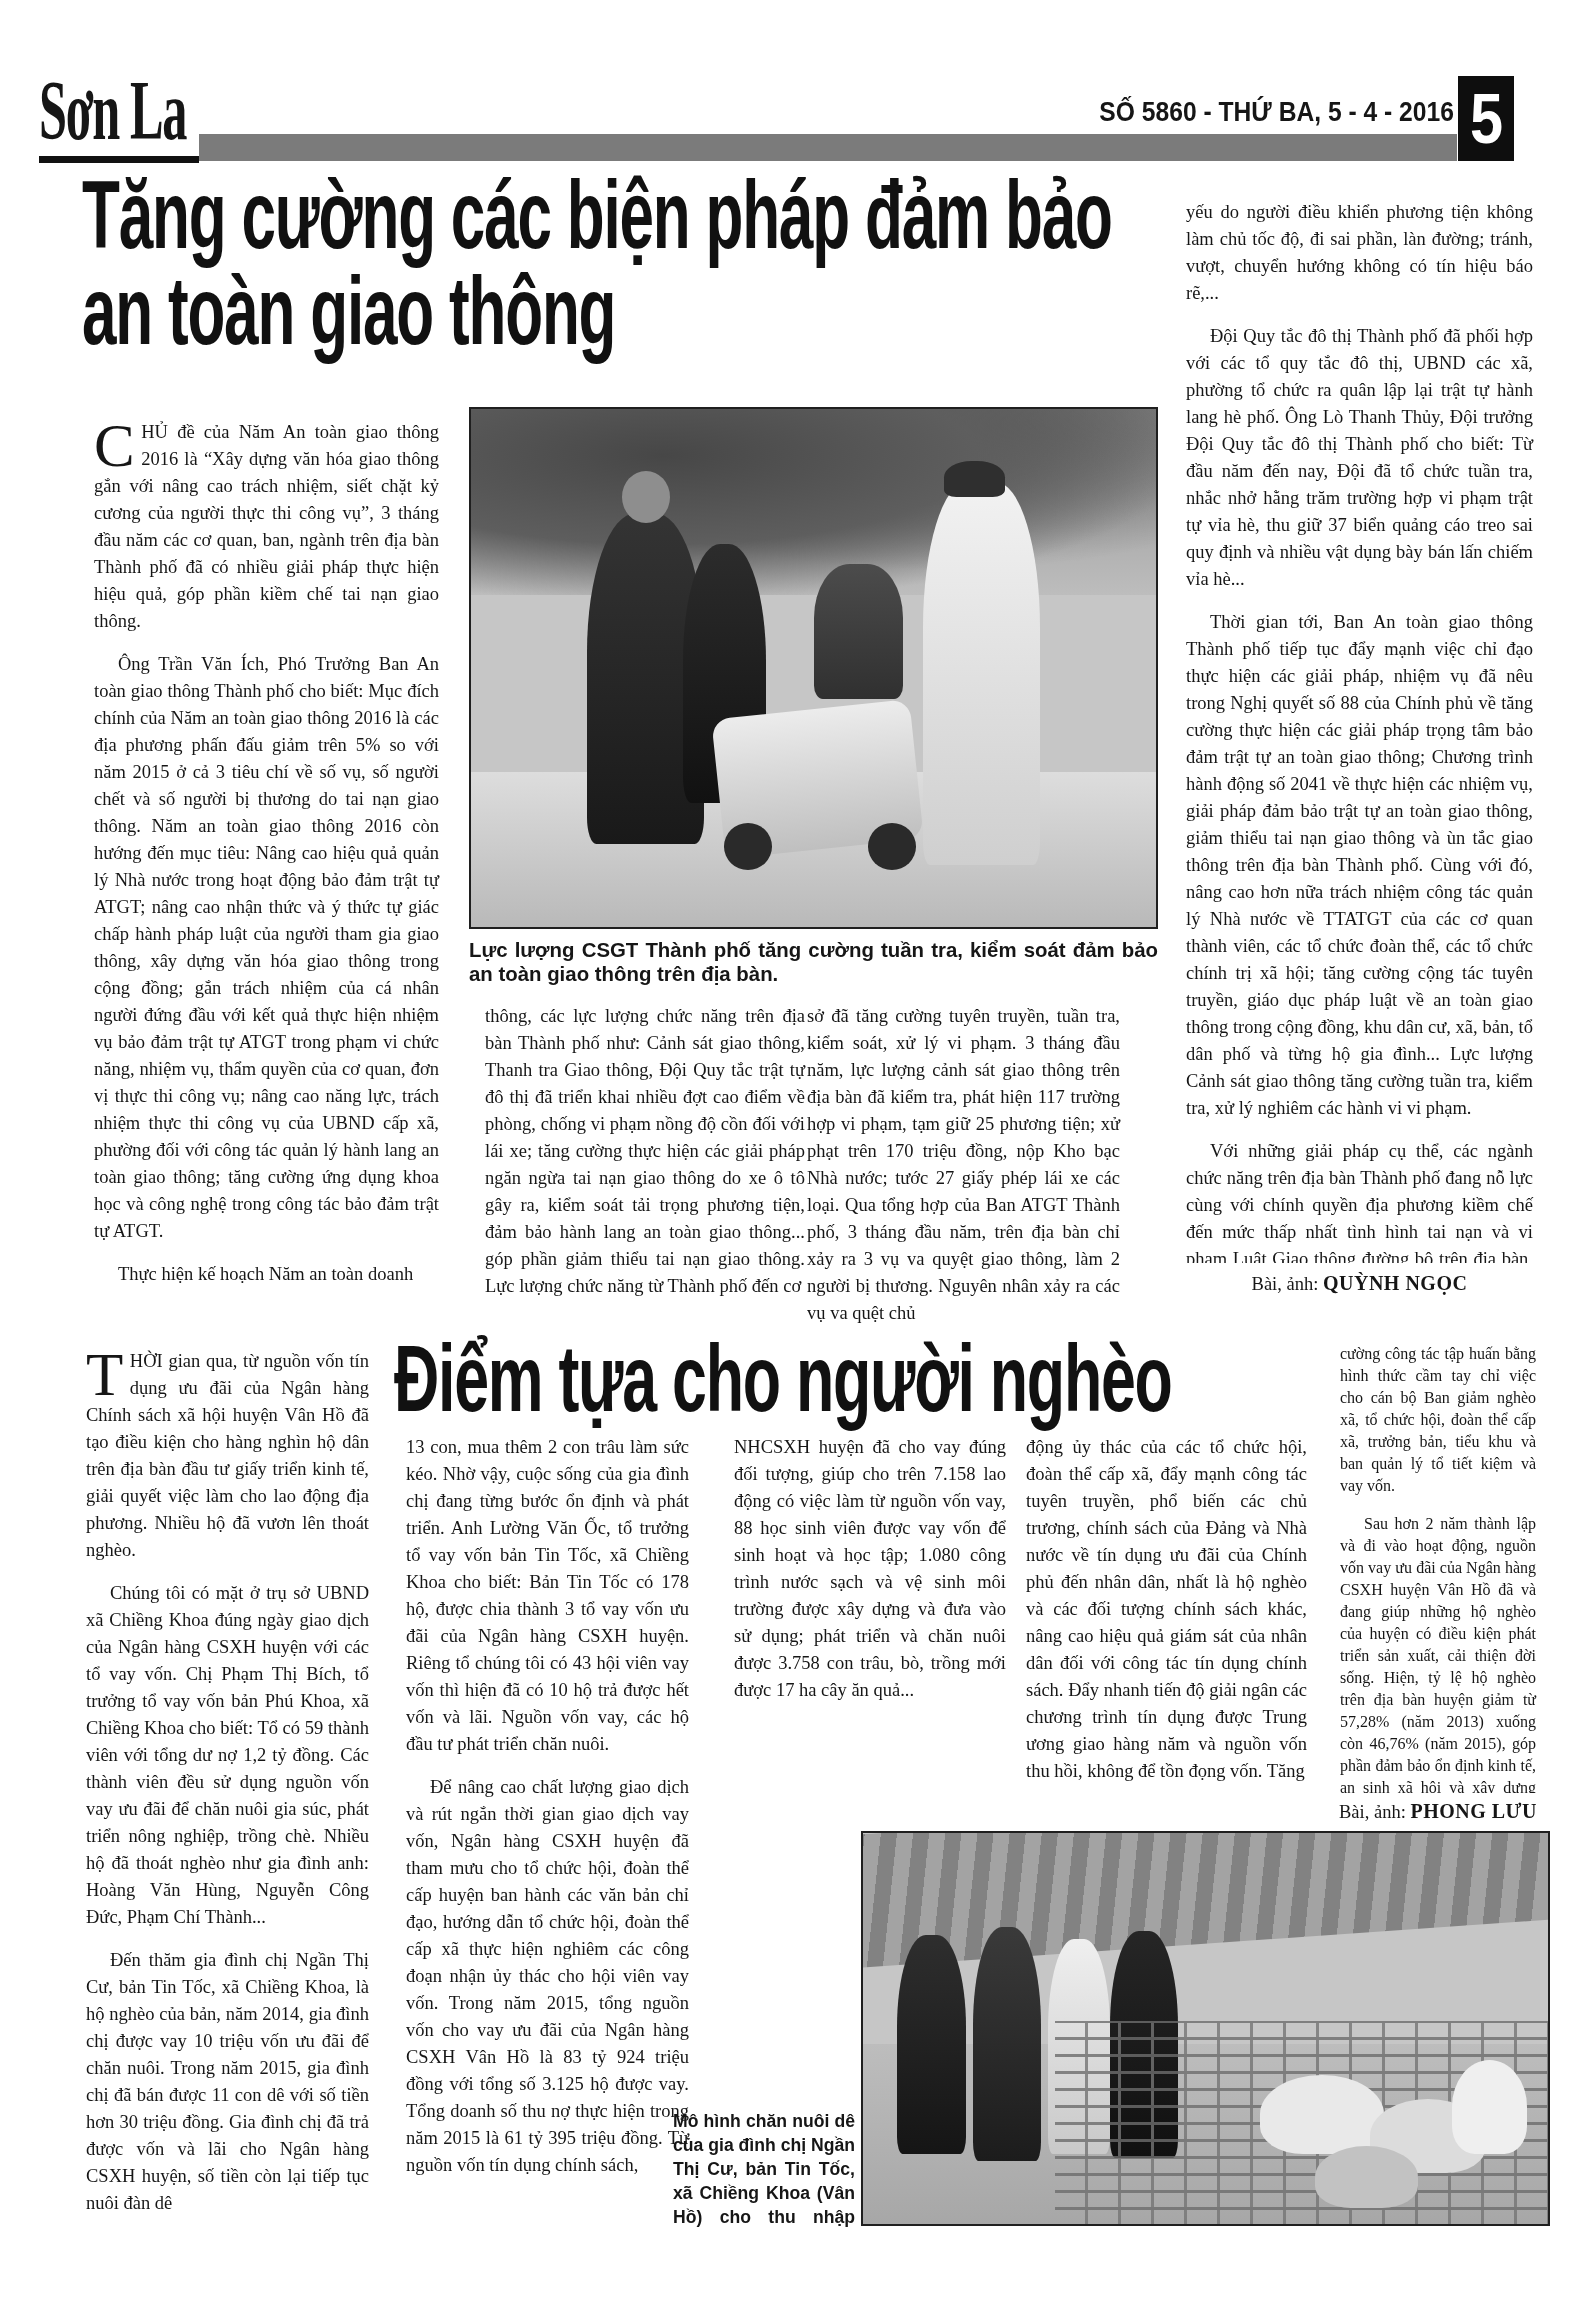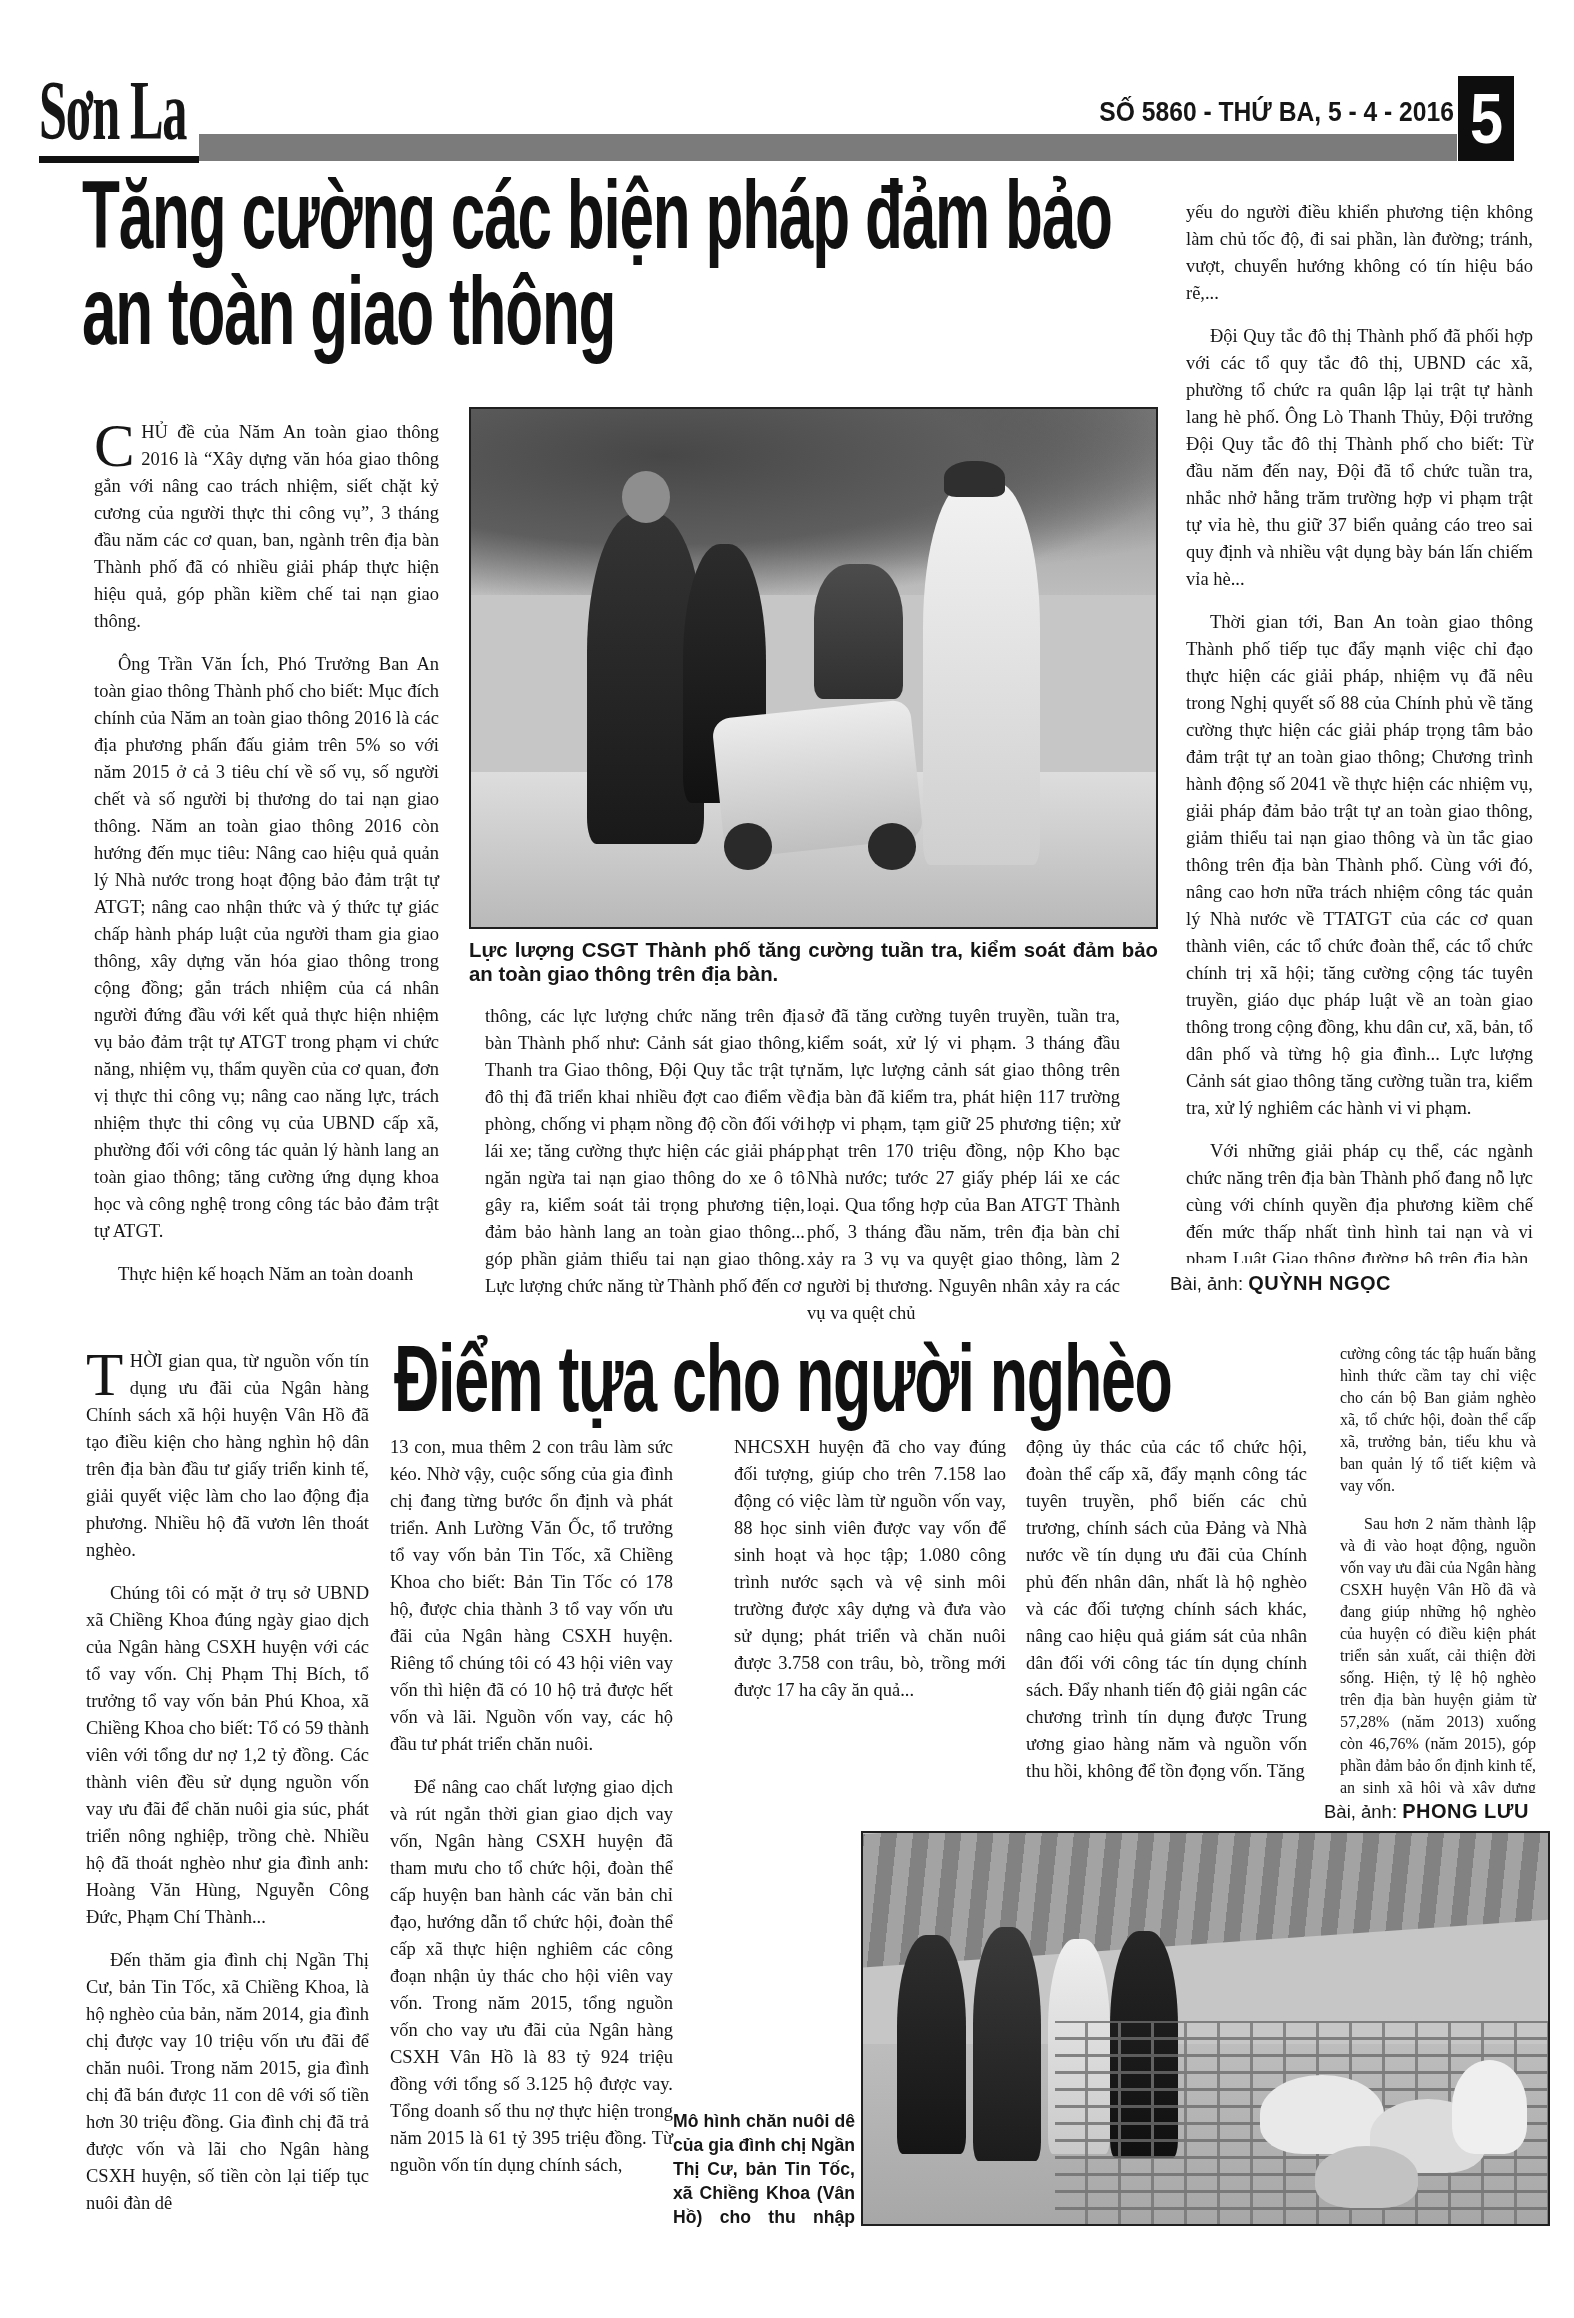--- a/index.html
+++ b/index.html
@@ -26,32 +26,32 @@
   #hl1a{left:82px;top:167px;font-size:97px;line-height:95px;transform:scaleX(0.64);}
   #hl1b{left:82px;top:263px;font-size:97px;line-height:95px;transform:scaleX(0.64);}
   #hl2 {left:394px;top:1332px;font-size:95px;line-height:93px;transform:scaleX(0.66);}
 
   
   .bodycol{font-size:18.5px;line-height:27px;text-align:justify;overflow:hidden;}
   .bodycol p{margin:16px;text-indent:24px;}
   .bodycol p.first,.bodycol p.cont{text-indent:0;}
   .dropcap{float:left;font-size:61px;line-height:48px;padding:2.8px 6.5px 0 0;}
   .flow{overflow:hidden;}
-  .byline{text-align:left;font-family:Liberation Sans, sans-serif;font-size:18.5px;
+  .byline{text-align:center;font-family:Liberation Serif, serif;font-size:18.5px;
           margin-top:6.5px;white-space:nowrap;}
   .byline b{font-size:20px;letter-spacing:0.5px;}
 
   #a1c1{left:78px;top:403px;width:377px;height:923px;}
   #a1c2{left:469px;top:987px;width:352px;height:339px;}
   #a1c3{left:791px;top:987px;width:345px;height:339px;}
   #a1c4{left:1170px;top:183px;width:379px;height:1122px;}
   #a1c4 .flow{max-height:1080px;}
 
   #a2c1{left:70px;top:1332px;width:315px;height:955px;}
-  #a2c2{left:374px;top:1418px;width:315px;height:844px;}
+  #a2c2{left:390px;top:1418px;width:315px;height:844px;}
   #a2c3{left:718px;top:1418px;width:304px;height:452px;}
   #a2c4{left:1010px;top:1418px;width:313px;height:415px;}
   #a2c5{left:1324px;top:1327px;width:228px;height:505px;font-size:16px;line-height:22px;}
   #a2c5 .flow{max-height:466px;}
 
   
   .photo{border:2.8px solid #1f1f1f;box-sizing:border-box;overflow:hidden;background:#c6c6c6;}
   .photo *{position:absolute;}
   #photo1{left:469px;top:407px;width:689px;height:522px;}
   #photo2{left:861px;top:1831px;width:689px;height:395px;}

